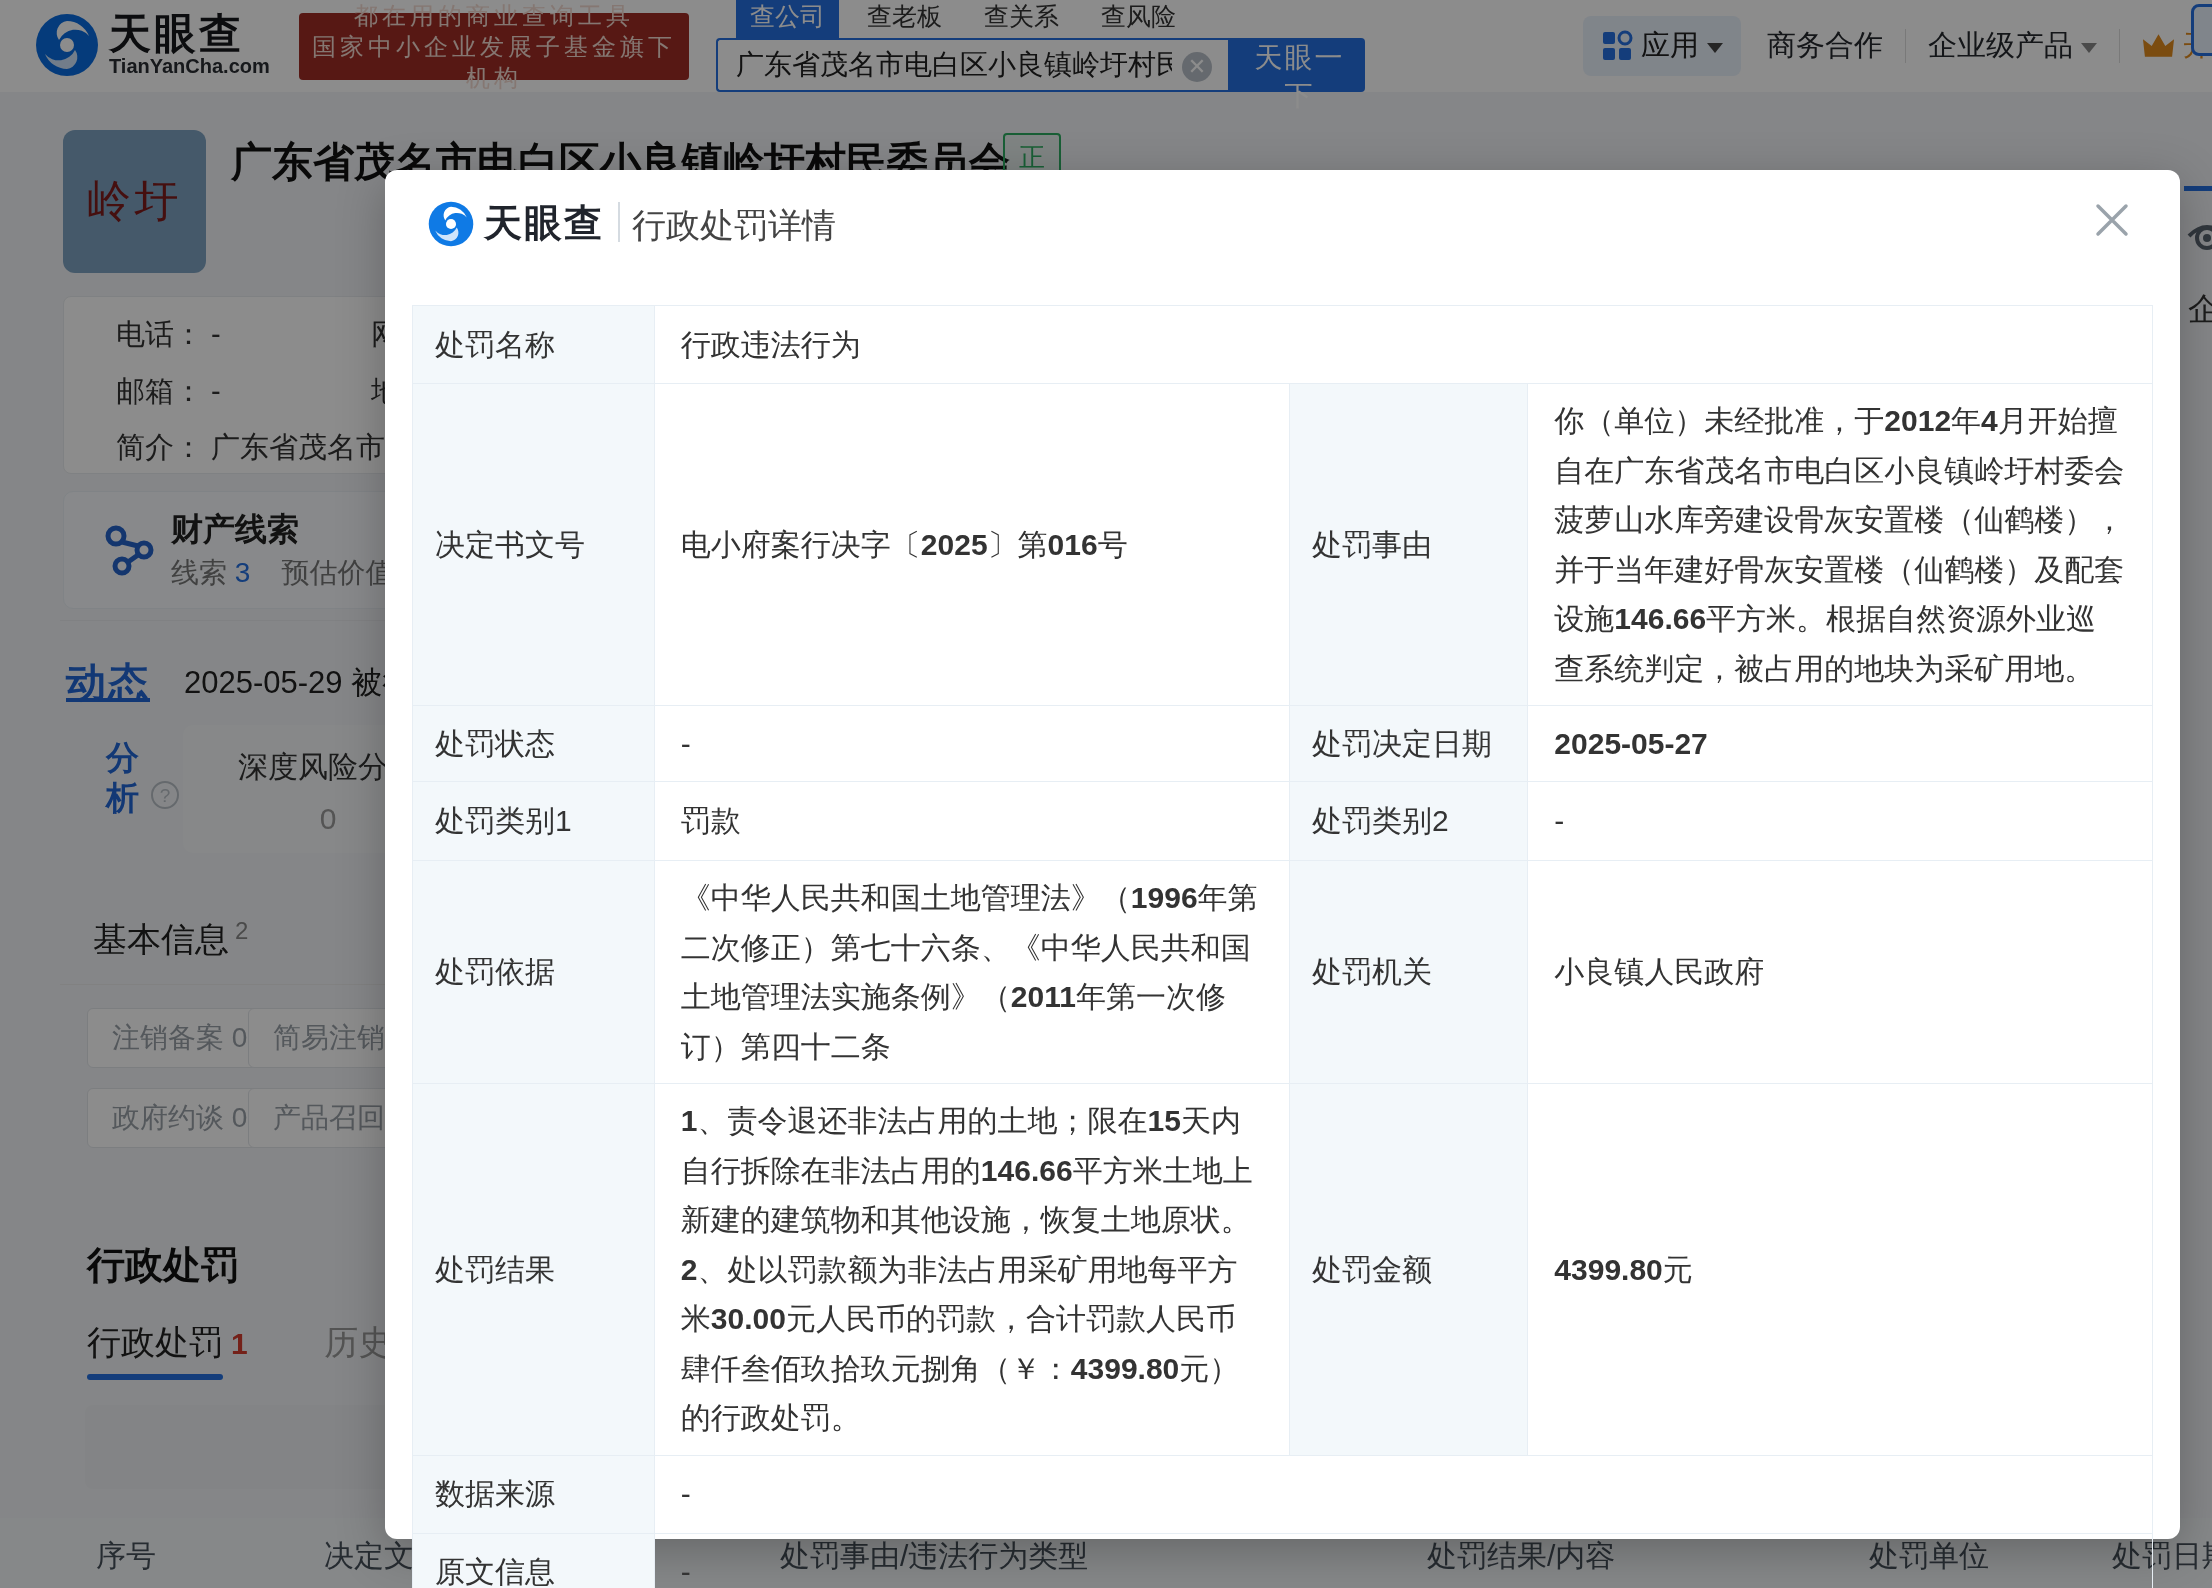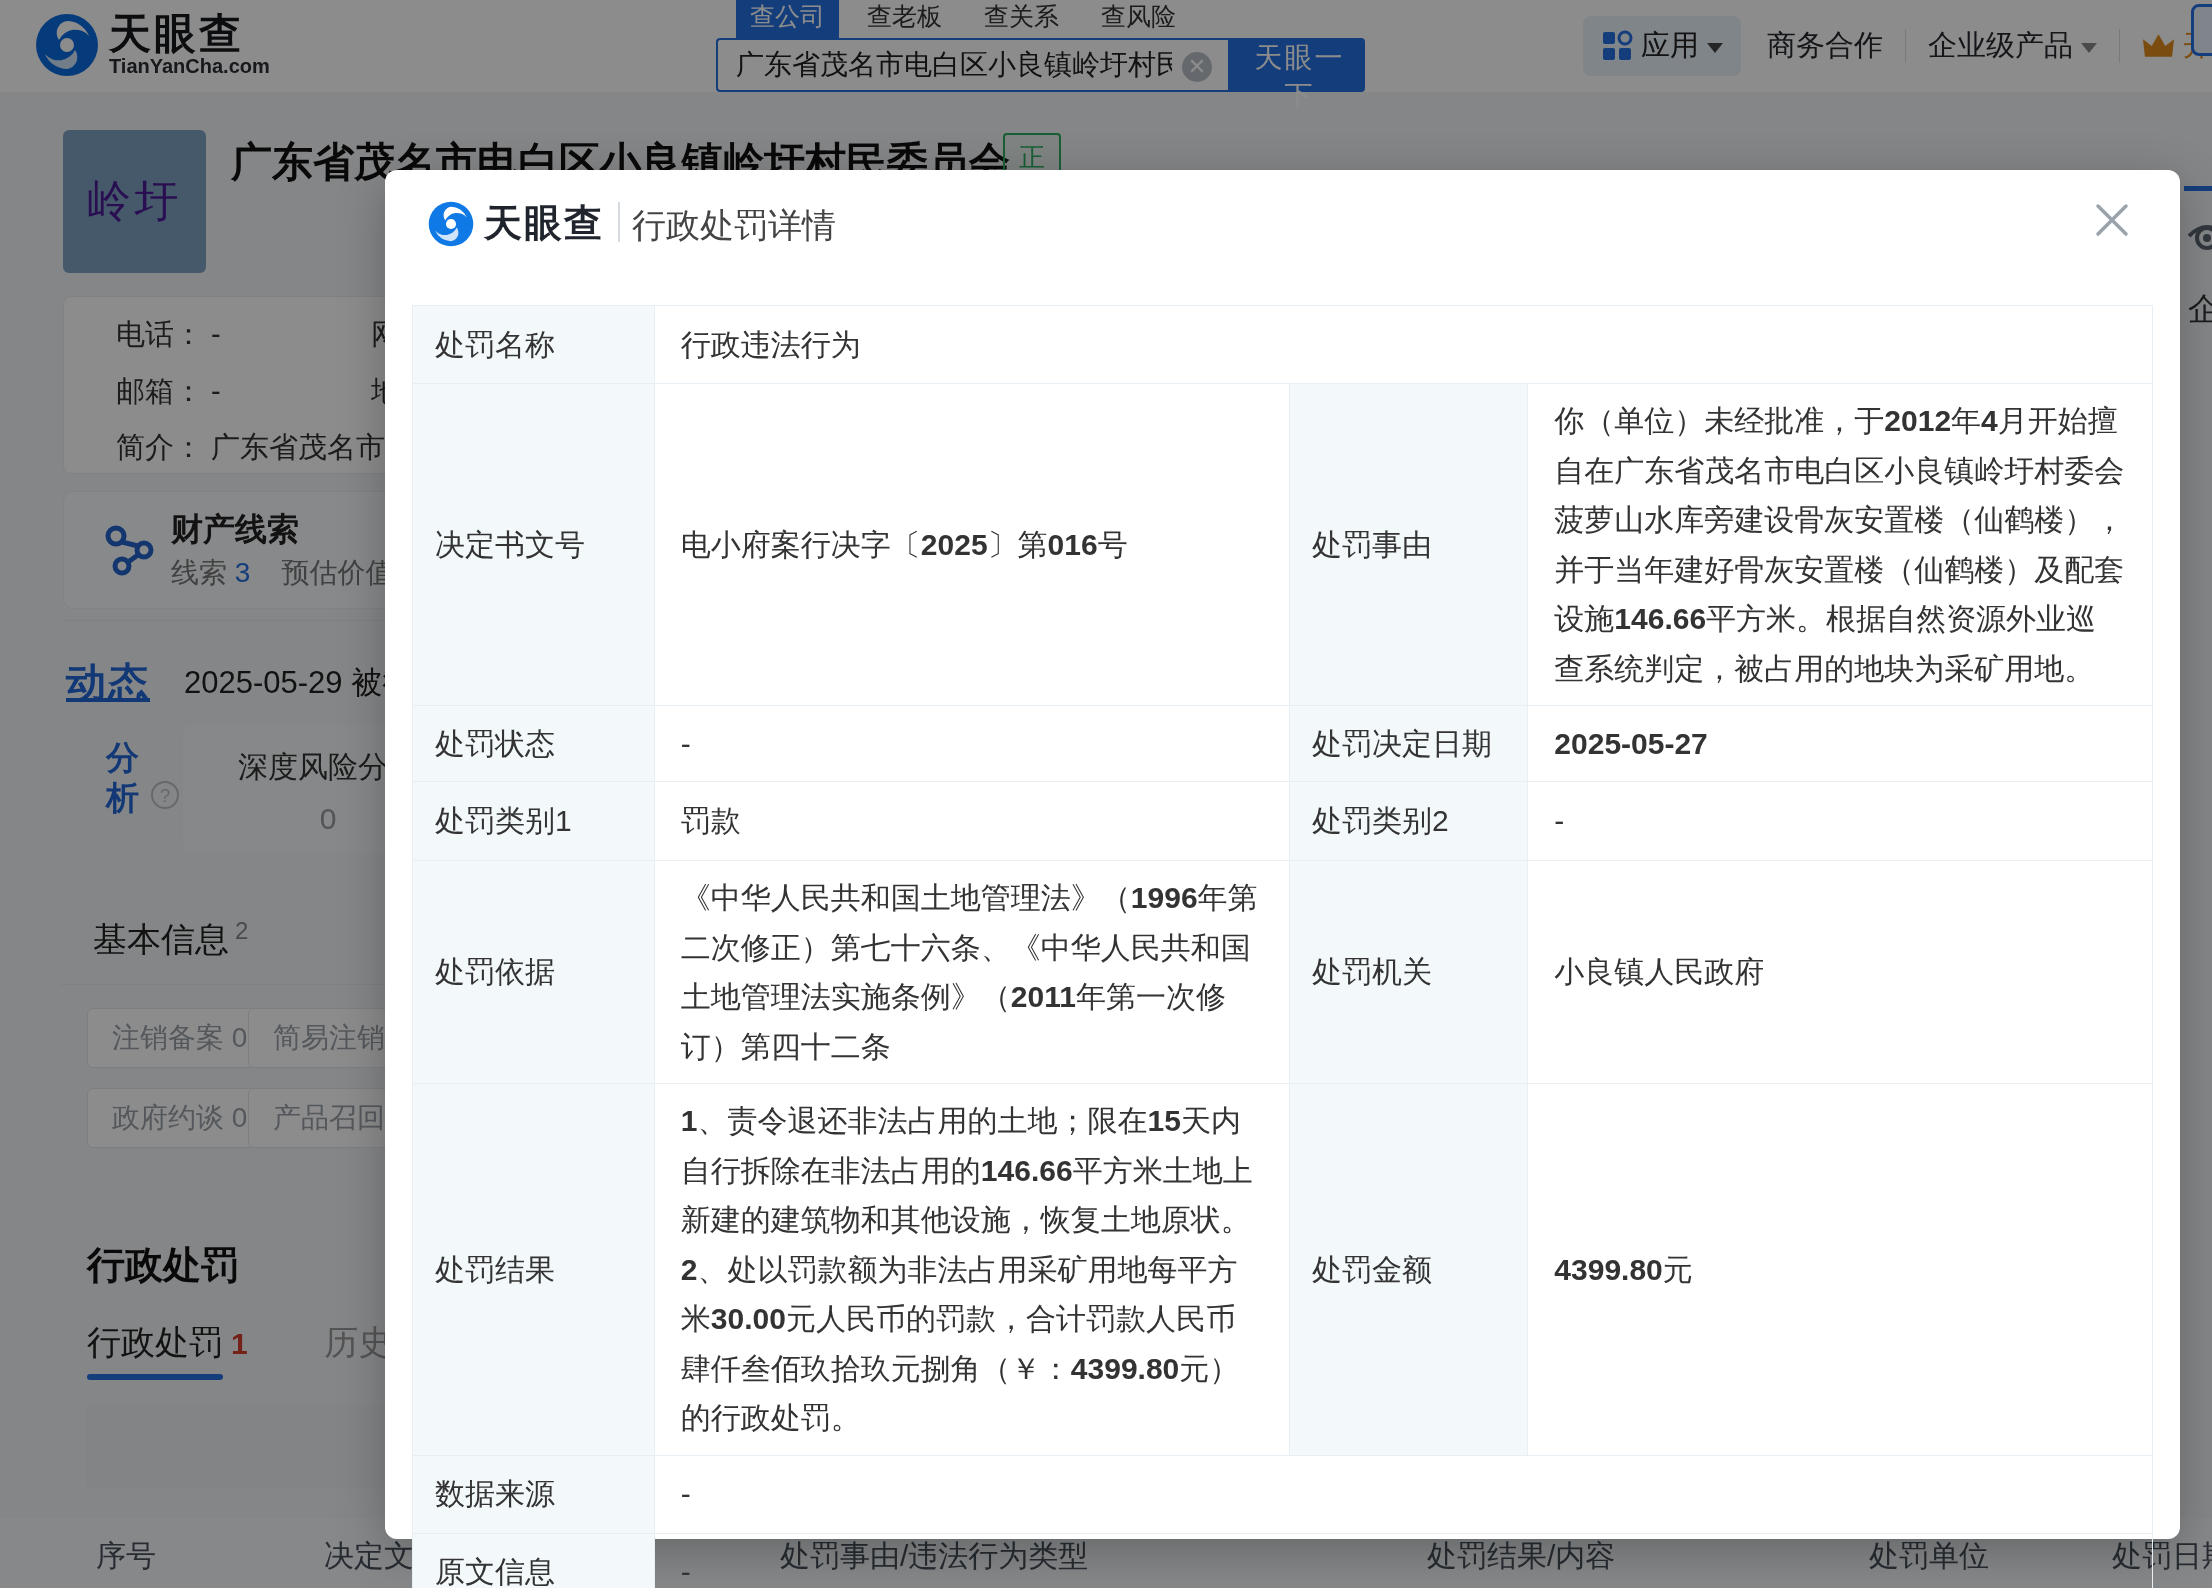--- a/index.html
+++ b/index.html
@@ -29,22 +29,22 @@
   .search-btn{width:137px;height:54px;background:#2570e0;color:#fff;font-size:28px;border:none;border-radius:0 4px 4px 0;letter-spacing:2px;padding-left:12px;}
   .nav-right{position:absolute;right:0;top:0;height:92px;display:flex;align-items:center;}
   .apps-btn{display:flex;align-items:center;background:#eaf2fc;border-radius:8px;height:60px;padding:0 18px;margin-right:26px;}
   .apps-label{font-size:29px;color:#222;margin:0 8px;}
   .caret{width:0;height:0;border-left:8px solid transparent;border-right:8px solid transparent;border-top:10px solid #444;margin-top:4px;}
   .nav-sep{width:1px;height:34px;background:#ddd;margin:0 22px;}
   .nav-link{font-size:29px;color:#26292e;white-space:nowrap;display:flex;align-items:center;gap:8px;}
   .vip{display:flex;align-items:center;color:#e08a1e;font-size:29px;gap:8px;width:70px;overflow:hidden;}
 
   .company-head{position:absolute;left:63px;top:130px;}
-  .avatar{position:absolute;left:0;top:0;width:143px;height:143px;background:#7ea3c2;border-radius:6px;
-          color:#4c1d95;font-size:44px;letter-spacing:4px;display:flex;align-items:center;justify-content:center;}
+  .avatar{position:absolute;left:0;top:0;width:143px;height:143px;background:#7ea3c2;border-radius:12px;
+          color:#7f1d1d;font-size:44px;letter-spacing:4px;display:flex;align-items:center;justify-content:center;}
   .cmp-title{position:absolute;left:168px;top:5px;font-size:41px;font-weight:700;color:#111;white-space:nowrap;}
   .status-badge{position:absolute;left:940px;top:3px;border:2px solid #2fae63;color:#2fae63;background:rgba(47,174,99,.06);
                 font-size:26px;padding:5px 14px;border-radius:4px;}
 
   .info-card{position:absolute;left:63px;top:296px;width:1350px;height:178px;background:#fff;border:1px solid #e8ebee;border-radius:8px;
              font-size:29px;color:#333;}
   .info-row{position:absolute;left:52px;white-space:nowrap;}
   .info-col2{position:absolute;left:307px;white-space:nowrap;}
 
   .assets-card{position:absolute;left:63px;top:491px;width:1350px;height:118px;background:#f7fafd;border:1px solid #e9eff5;border-radius:10px;}
@@ -122,20 +122,24 @@
         <svg class="logo-swirl" viewBox="0 0 64 64">
           <circle cx="32" cy="32" r="31" fill="#0a6ce0"></circle>
           <path d="M32 8 a24 24 0 0 1 22 15 a18 18 0 0 0 -30 4 a12 12 0 0 1 8 -19z" fill="#fff"></path>
           <path d="M32 56 a24 24 0 0 1 -22 -15 a18 18 0 0 0 30 -4 a12 12 0 0 1 -8 19z" fill="#cfe4fb"></path>
           <circle cx="32" cy="32" r="7" fill="#fff"></circle>
         </svg>
         <div class="logo-txt">
           <div class="logo-cn">天眼查</div>
           <div class="logo-en">TianYanCha.com</div>
         </div>
+      </div>
+      <div class="slogan">
+        <div>都在用的商业查询工具</div>
+        <div>国家中小企业发展子基金旗下机构</div>
       </div>
       <div class="search-tabs" id="search-tabs">
           <span class="search-tab active">查公司</span>
           <span class="search-tab">查老板</span>
           <span class="search-tab">查关系</span>
           <span class="search-tab">查风险</span>
         </div>
       <div class="search-box">
         <input class="search-input" value="广东省茂名市电白区小良镇岭圩村民委员会" style="">
         <div class="clear-btn">✕</div>

